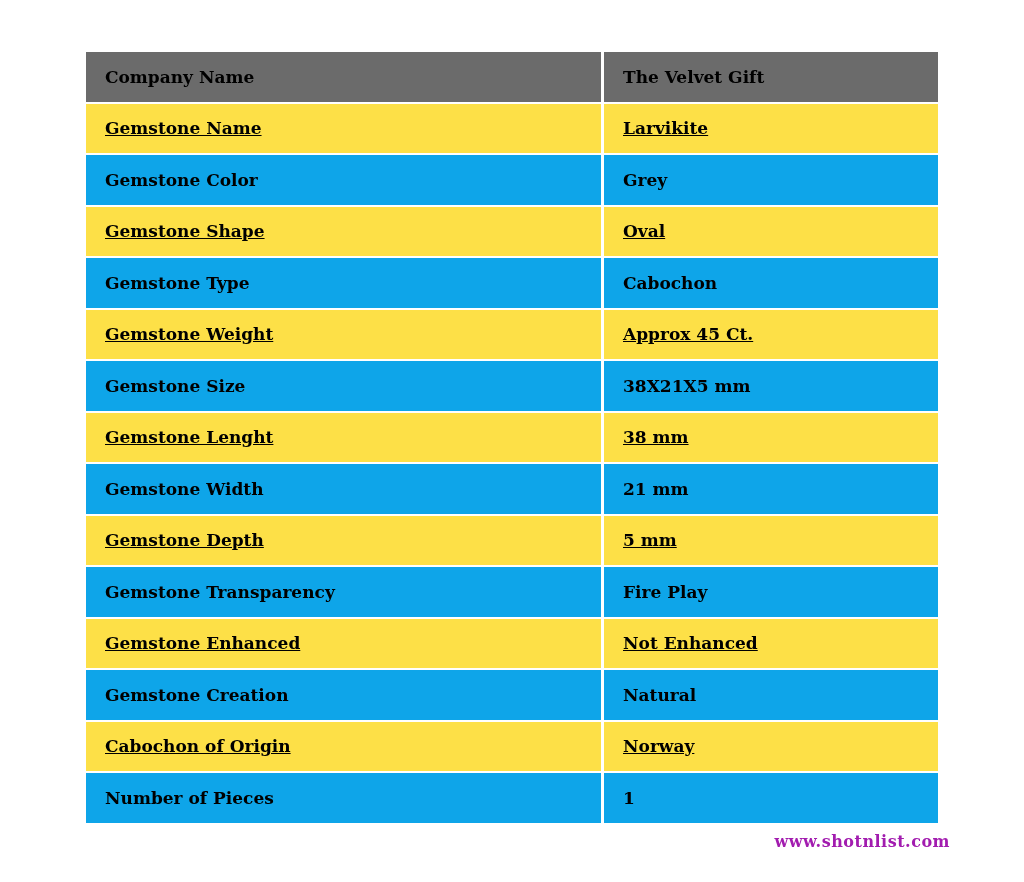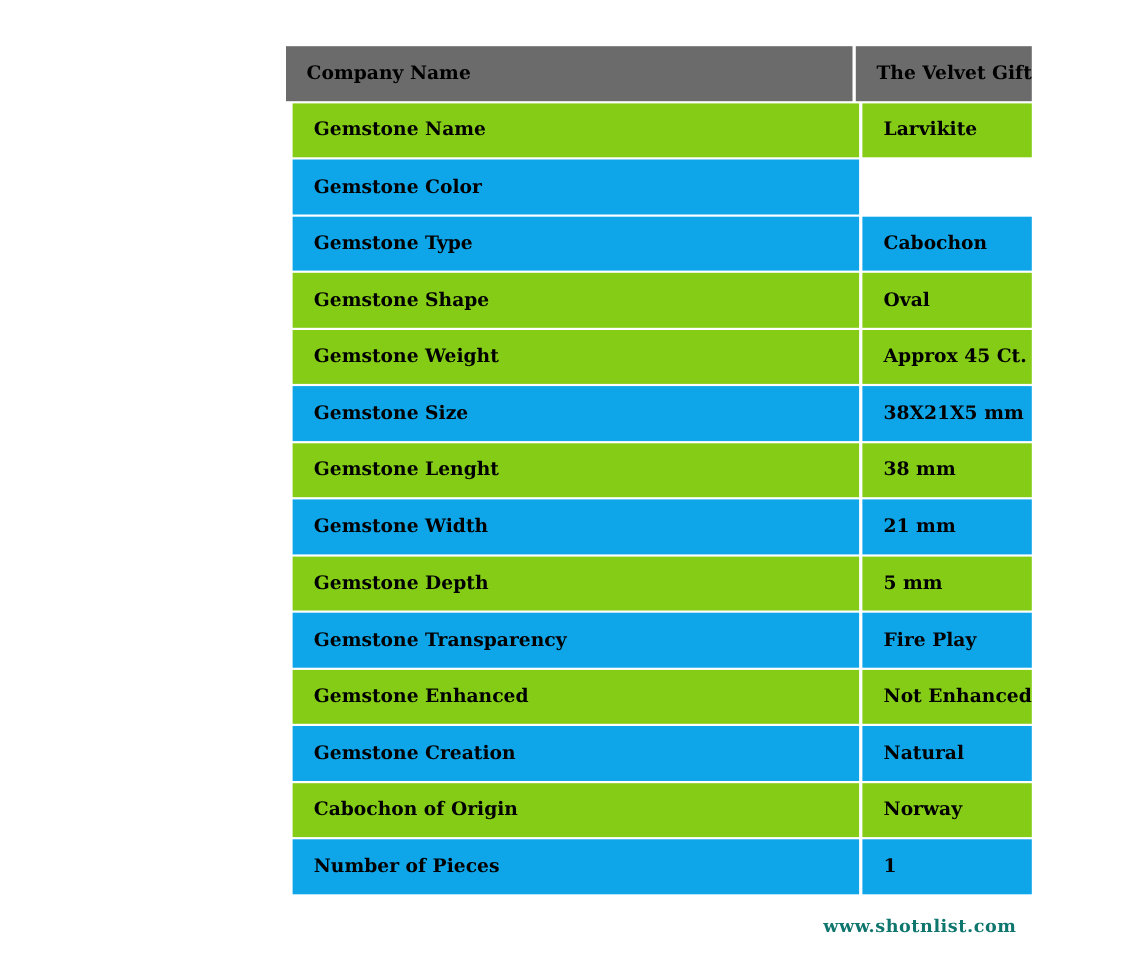--- a/index.html
+++ b/index.html
@@ -10,26 +10,25 @@
     width: 1024px;
     height: 882px;
     background: #ffffff;
     font-family: "DejaVu Serif", "Liberation Serif", serif;
     position: relative;
     overflow: hidden;
   }
   .spec-table {
     position: absolute;
     left: 86px;
-    top: 42px;
+    top: 52px;
     width: 852px;
     display: flex;
     flex-direction: column;
     gap: 2px;
-    align-items: flex-end;
   }
   .row {
     display: flex;
     gap: 3px;
     height: 49.5px;
     flex: none;
   }
   .cell {
     display: flex;
     align-items: center;
@@ -37,58 +36,59 @@
     font-size: 17px;
     color: #000000;
     box-sizing: border-box;
     padding-left: 19px;
     overflow: hidden;
     white-space: nowrap;
   }
   .cell.label { width: 515px; flex: none; }
   .cell.value { flex: 1; }
   .row.header .cell { background: #6b6b6b; }
-  .row.stripe .cell { background: #84cc16; }
+  .row.stripe .cell { background: #fde047; text-decoration: underline; }
   .row.plain  .cell { background: #0ea5e9; }
   .watermark {
     position: absolute;
     top: 832px;
-    right: 100px;
+    right: 74px;
     font-weight: bold;
     font-size: 16px;
     letter-spacing: 0.5px;
-    color: #0f766e;
+    color: #a21caf;
   }
 </style>
 </head>
 <body>
 
 <div class="spec-table">
   <div class="row header">
     <div class="cell label">Company Name</div>
     <div class="cell value">The Velvet Gift</div>
   </div>
   <div id="rows-container" style="display: flex; flex-direction: column; gap: 2px;">
   <div class="row stripe">
     <div class="cell label">Gemstone Name</div>
     <div class="cell value">Larvikite</div>
   </div>
 
   <div class="row plain">
     <div class="cell label">Gemstone Color</div>
+    <div class="cell value">Grey</div>
+  </div>
+
+  <div class="row stripe">
+    <div class="cell label">Gemstone Shape</div>
+    <div class="cell value">Oval</div>
   </div>
 
   <div class="row plain">
     <div class="cell label">Gemstone Type</div>
     <div class="cell value">Cabochon</div>
-  </div>
-
-  <div class="row stripe">
-    <div class="cell label">Gemstone Shape</div>
-    <div class="cell value">Oval</div>
   </div>
 
   <div class="row stripe">
     <div class="cell label">Gemstone Weight</div>
     <div class="cell value">Approx 45 Ct.</div>
   </div>
 
   <div class="row plain">
     <div class="cell label">Gemstone Size</div>
     <div class="cell value">38X21X5 mm</div>

